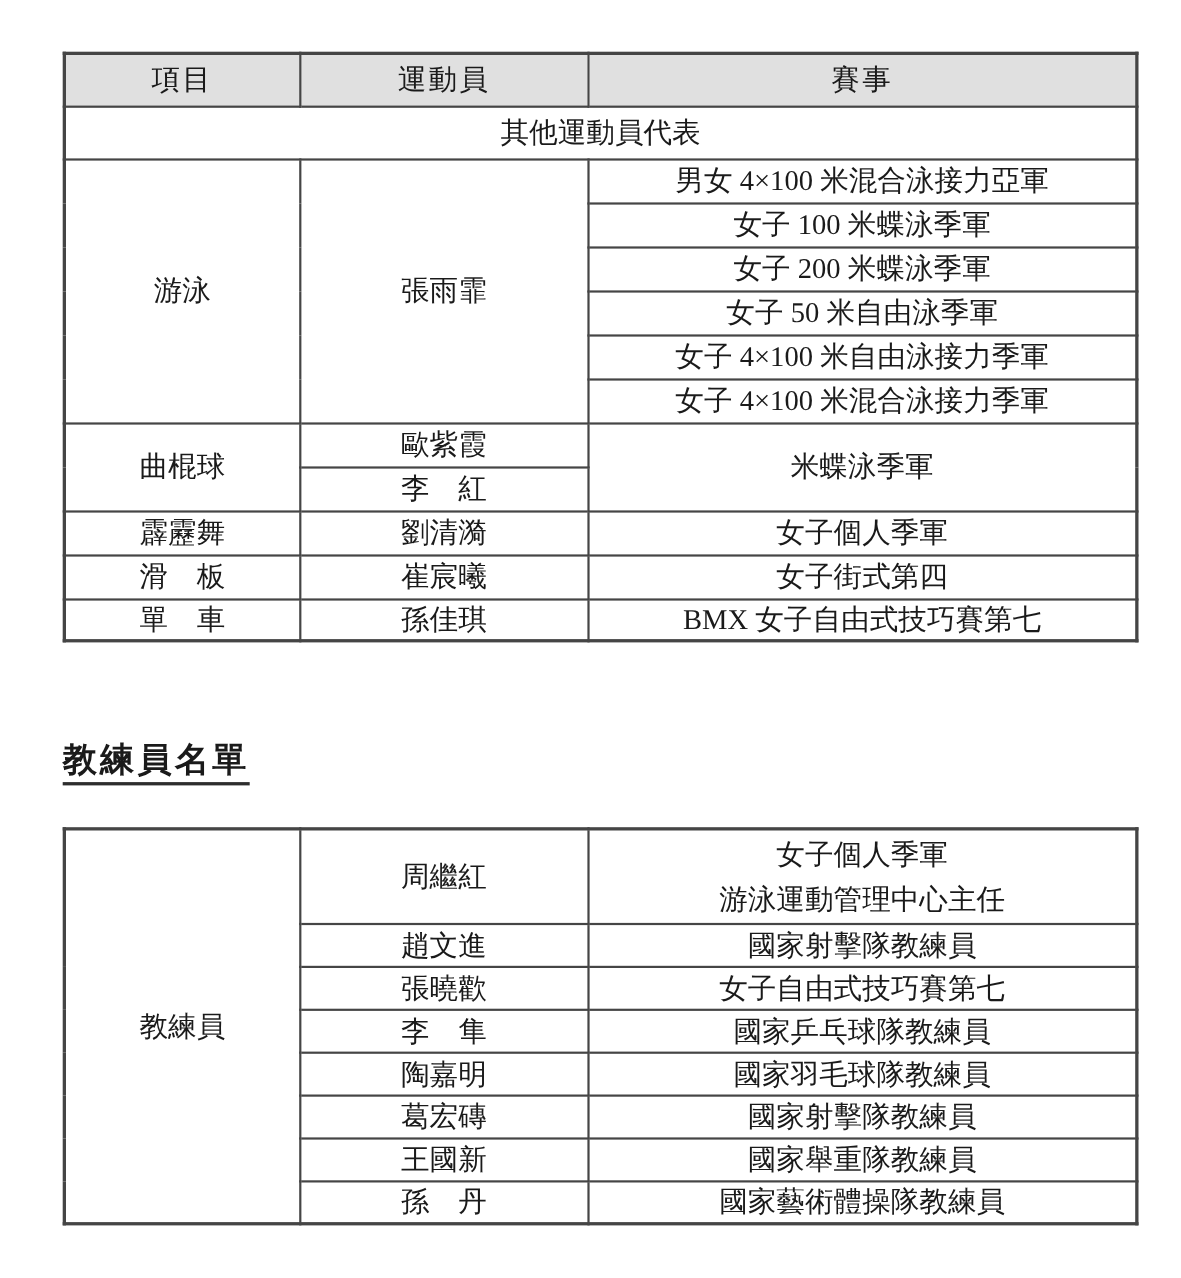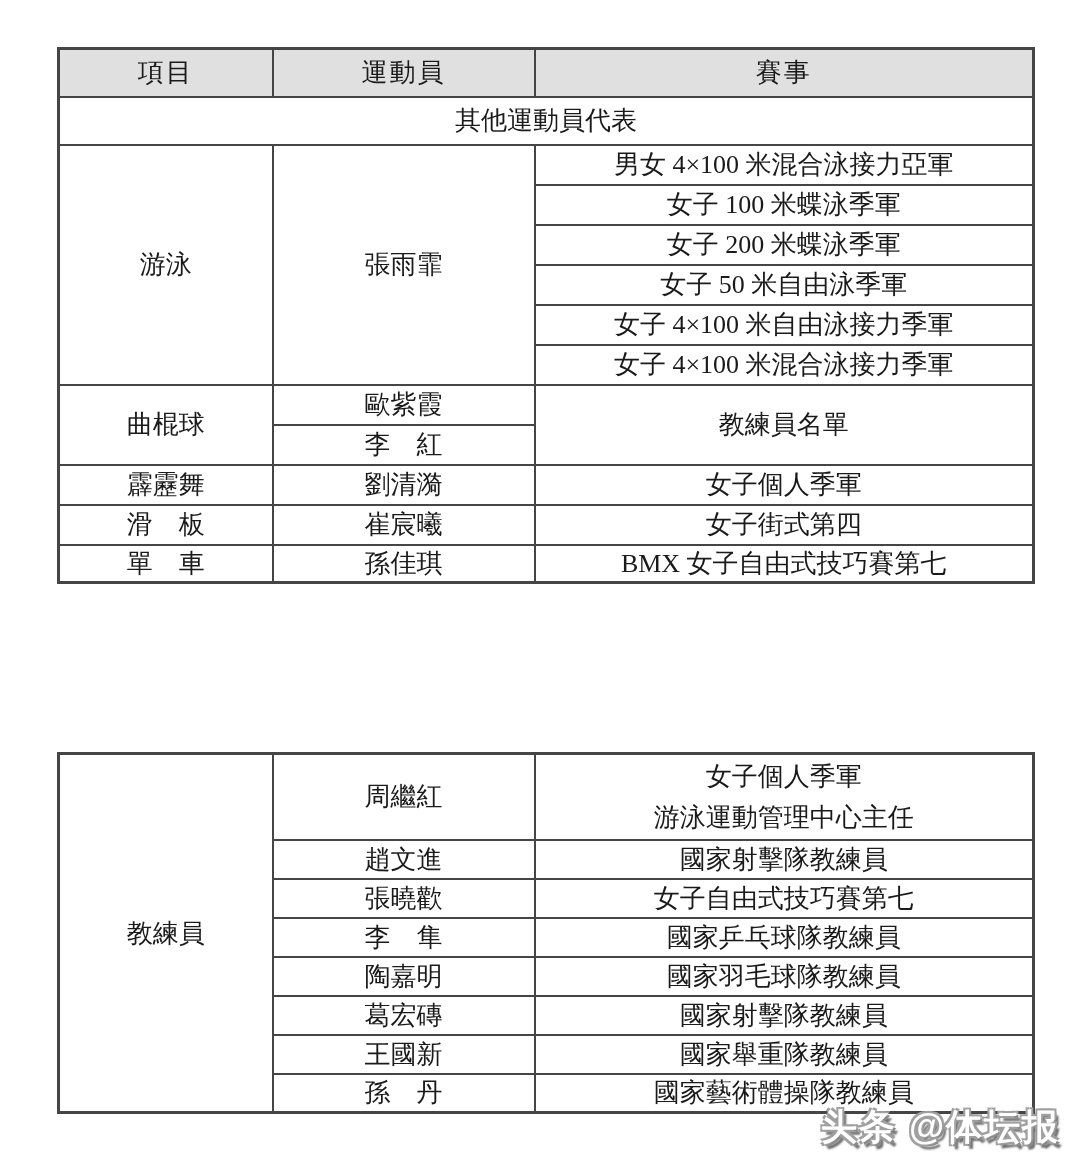--- a/index.html
+++ b/index.html
@@ -136,21 +136,21 @@
       <tr class="h40">
         <td class="left-cell">女子 4×100 米自由泳接力季軍</td>
       </tr>
       <tr class="h40">
         <td class="left-cell">女子 4×100 米混合泳接力季軍</td>
       </tr>
 
       <tr class="h40">
         <td rowspan="2">曲棍球</td>
         <td>歐紫霞</td>
-        <td rowspan="2" class="left-cell">教練員名單</td>
+        <td rowspan="2" class="left-cell">米蝶泳季軍</td>
       </tr>
       <tr class="h40">
         <td>李　紅</td>
       </tr>
 
       <tr class="h40">
         <td>霹靂舞</td>
         <td>劉清漪</td>
         <td class="left-cell">女子個人季軍</td>
       </tr>
@@ -162,20 +162,21 @@
       </tr>
 
       <tr class="h41">
         <td>單　車</td>
         <td>孫佳琪</td>
         <td class="left-cell">BMX 女子自由式技巧賽第七</td>
       </tr>
     </tbody>
   </table>
 
+  <div class="section-title">教練員名單</div>
 
   <table class="doc-table" id="coach-table">
     <colgroup>
       <col class="col-sport">
       <col class="col-athlete">
       <col class="col-event">
     </colgroup>
     <tbody>
       <tr class="h86">
         <td rowspan="8" class="role-cell">教練員</td>
@@ -209,15 +210,14 @@
         <td>王國新</td>
         <td class="left-cell">國家舉重隊教練員</td>
       </tr>
       <tr class="h39">
         <td>孫　丹</td>
         <td class="left-cell">國家藝術體操隊教練員</td>
       </tr>
     </tbody>
   </table>
 
-  <div class="watermark">头条 @体坛报</div>
 
 </div>
 
 </body></html>

